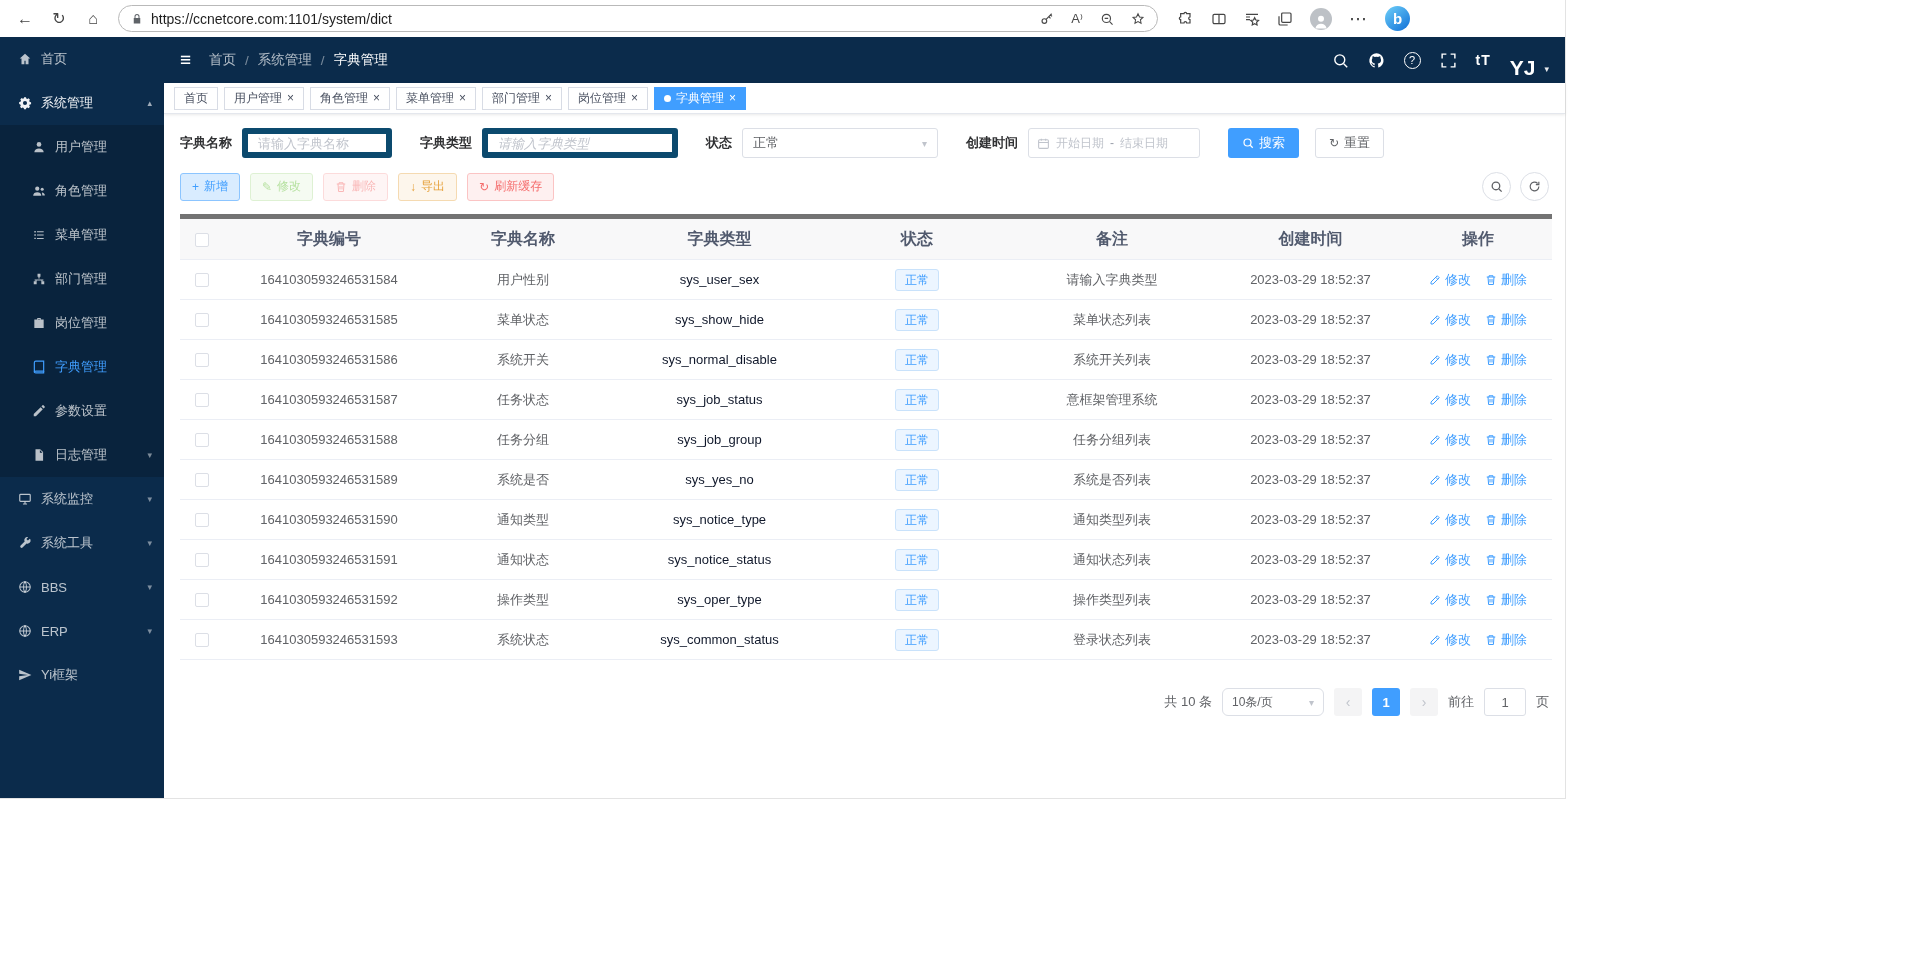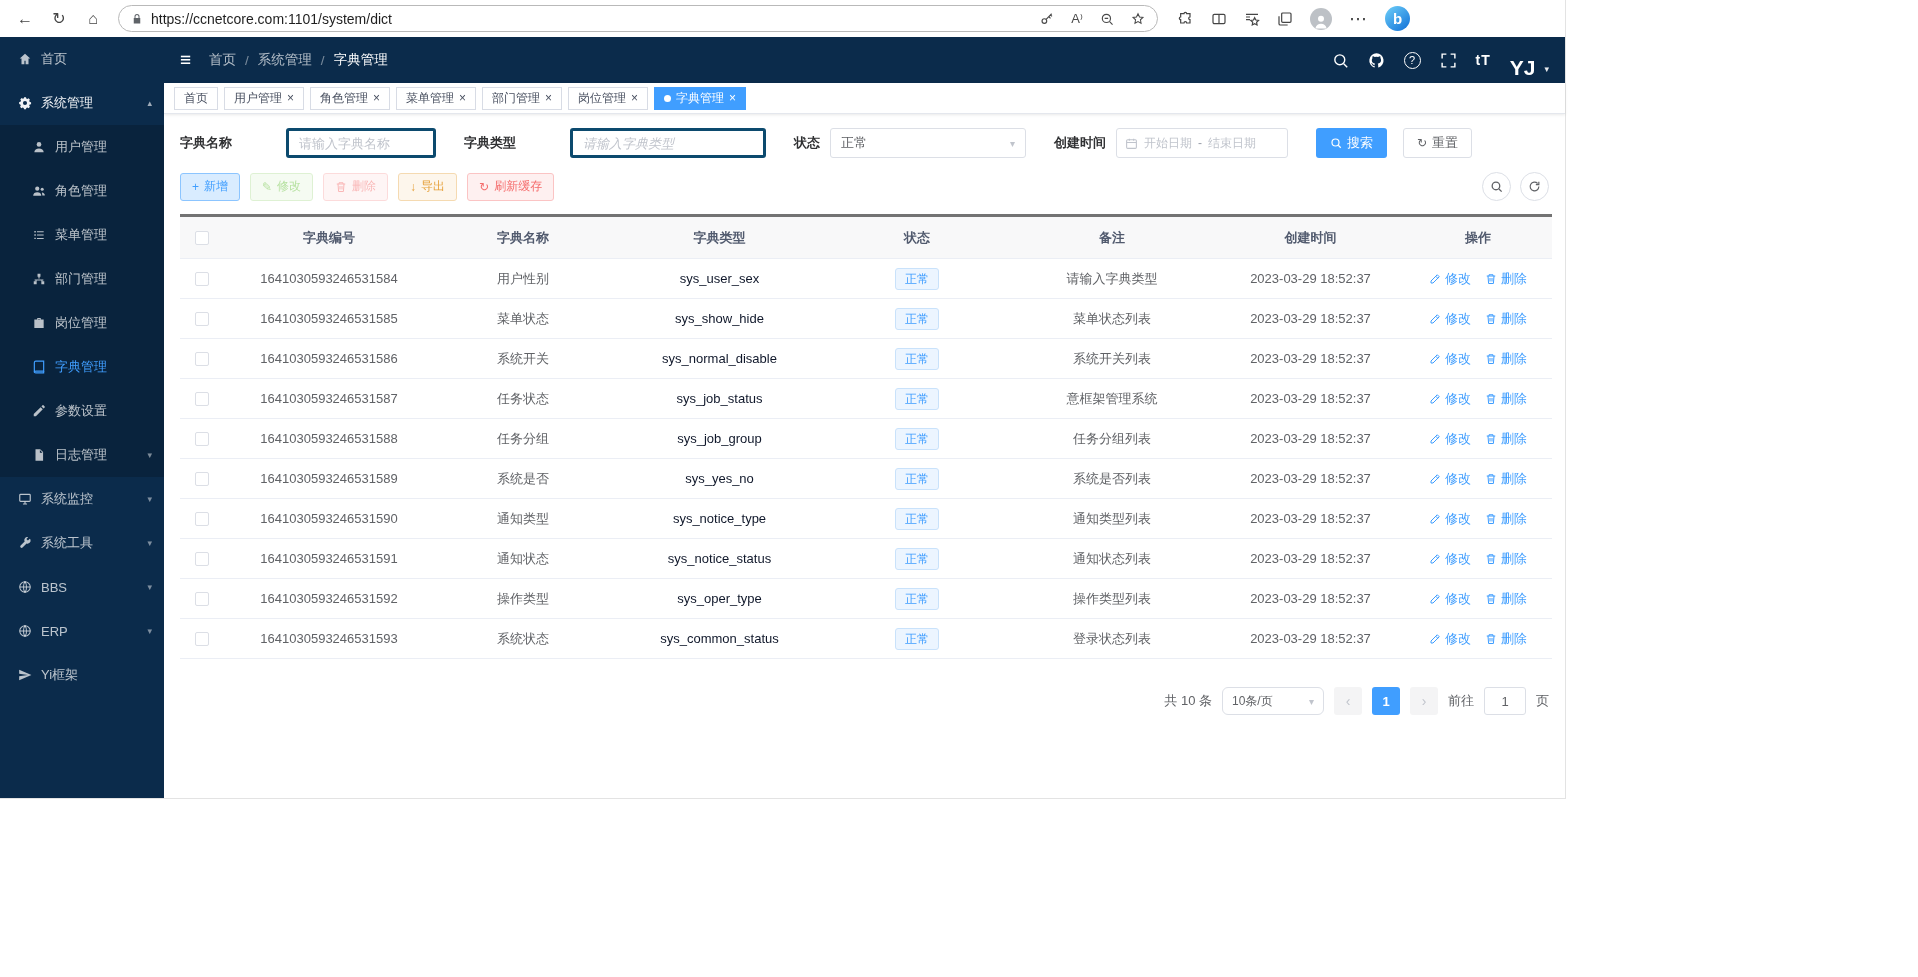--- a/index.html
+++ b/index.html
@@ -77,22 +77,22 @@
   .tab.active { background:#409eff; border-color:#409eff; color:#fff; }
   .tab-dot { width:7px; height:7px; border-radius:50%; background:#fff; }
   .tab-close { font-size:12px; line-height:1; }
 
   
   .content { flex:1; padding:14px 16px 0; overflow:hidden; }
 
   .filters { display:flex; align-items:center; margin-bottom:14px; }
   .f-group { display:flex; align-items:center; margin-right:28px; }
   .f-label { font-size:13px; font-weight:bold; color:#303133; margin-right:10px; white-space:nowrap; }
-  .f-input { height:30px; border:3px solid #0c4a6e; border-radius:3px; padding:0 10px;
-    font-size:13px; color:#606266; outline:none; font-family:inherit;margin-left:44px; }
+  .f-input { height:30px; border:6px solid #0c4a6e; border-radius:3px; padding:0 10px;
+    font-size:13px; color:#606266; outline:none; font-family:inherit; }
   .f-input::placeholder { color:#c0c4cc; }
   .w150 { width:150px; } .w196 { width:196px;font-style:italic; }
   .f-select { width:196px; height:30px; border:1px solid #dcdfe6; border-radius:3px;
     display:flex; align-items:center; padding:0 10px; font-size:13px; color:#606266; cursor:pointer; }
   .caret { margin-left:auto; color:#c0c4cc; font-size:10px; }
   .f-dates { width:172px; height:30px; border:1px solid #dcdfe6; border-radius:3px;
     display:flex; align-items:center; padding:0 8px; gap:6px; font-size:12px; color:#c0c4cc; cursor:pointer; }
   .f-dates svg { width:13px; height:13px; }
   .range-sep { color:#9aa0aa; }
 
@@ -109,22 +109,22 @@
   .b-edit   { background:#f0f9eb; border-color:#c9e9b6; color:#85ce61; opacity:.6; }
   .b-del    { background:#fef0f0; border-color:#fbc4c4; color:#f78989; opacity:.6; }
   .b-export { background:#fdf6ec; border-color:#f5dab1; color:#e6a23c; }
   .b-cache  { background:#fef0f0; border-color:#fbc4c4; color:#f56c6c; }
   .toolbar-right { margin-left:auto; display:flex; gap:9px; }
   .circle-btn { width:29px; height:29px; border-radius:50%; border:1px solid #dcdfe6; background:#fff;
     color:#606266; display:flex; align-items:center; justify-content:center; cursor:pointer; }
   .circle-btn svg { width:13px; height:13px; }
 
   table.grid { width:100%; border-collapse:collapse; table-layout:fixed; }
-  .grid th { background:#f8f8f9; color:#515a6e; font-size:13px; font-weight:bold; height:43px;
-    border-top:3px solid #737373; border-bottom:1px solid #ebeef5; text-align:center; }
+  .grid th { background:#f8f8f9; color:#515a6e; font-size:16px; font-weight:bold; height:43px;
+    border-top:5px solid #737373; border-bottom:1px solid #ebeef5; text-align:center; }
   .grid td { height:40px; font-size:13px; color:#606266; text-align:center;
     border-bottom:1px solid #ebeef5; white-space:nowrap; overflow:hidden; text-overflow:ellipsis; }
   .cb { width:14px; height:14px; border:1px solid #dcdfe6; border-radius:2px; background:#fff;
     display:inline-block; vertical-align:middle; cursor:pointer; }
   .type-link { color:#0f172a; cursor:pointer; }
   .tag { display:inline-block; height:22px; line-height:20px; padding:0 9px; background:#ecf5ff;
     border:1px solid #c9e2fb; color:#409eff; border-radius:3px; font-size:12px; }
   .op { color:#409eff; display:inline-flex; align-items:center; gap:4px; margin:0 7px;
     cursor:pointer; font-size:13px; }
   .op svg { width:12px; height:12px; }

